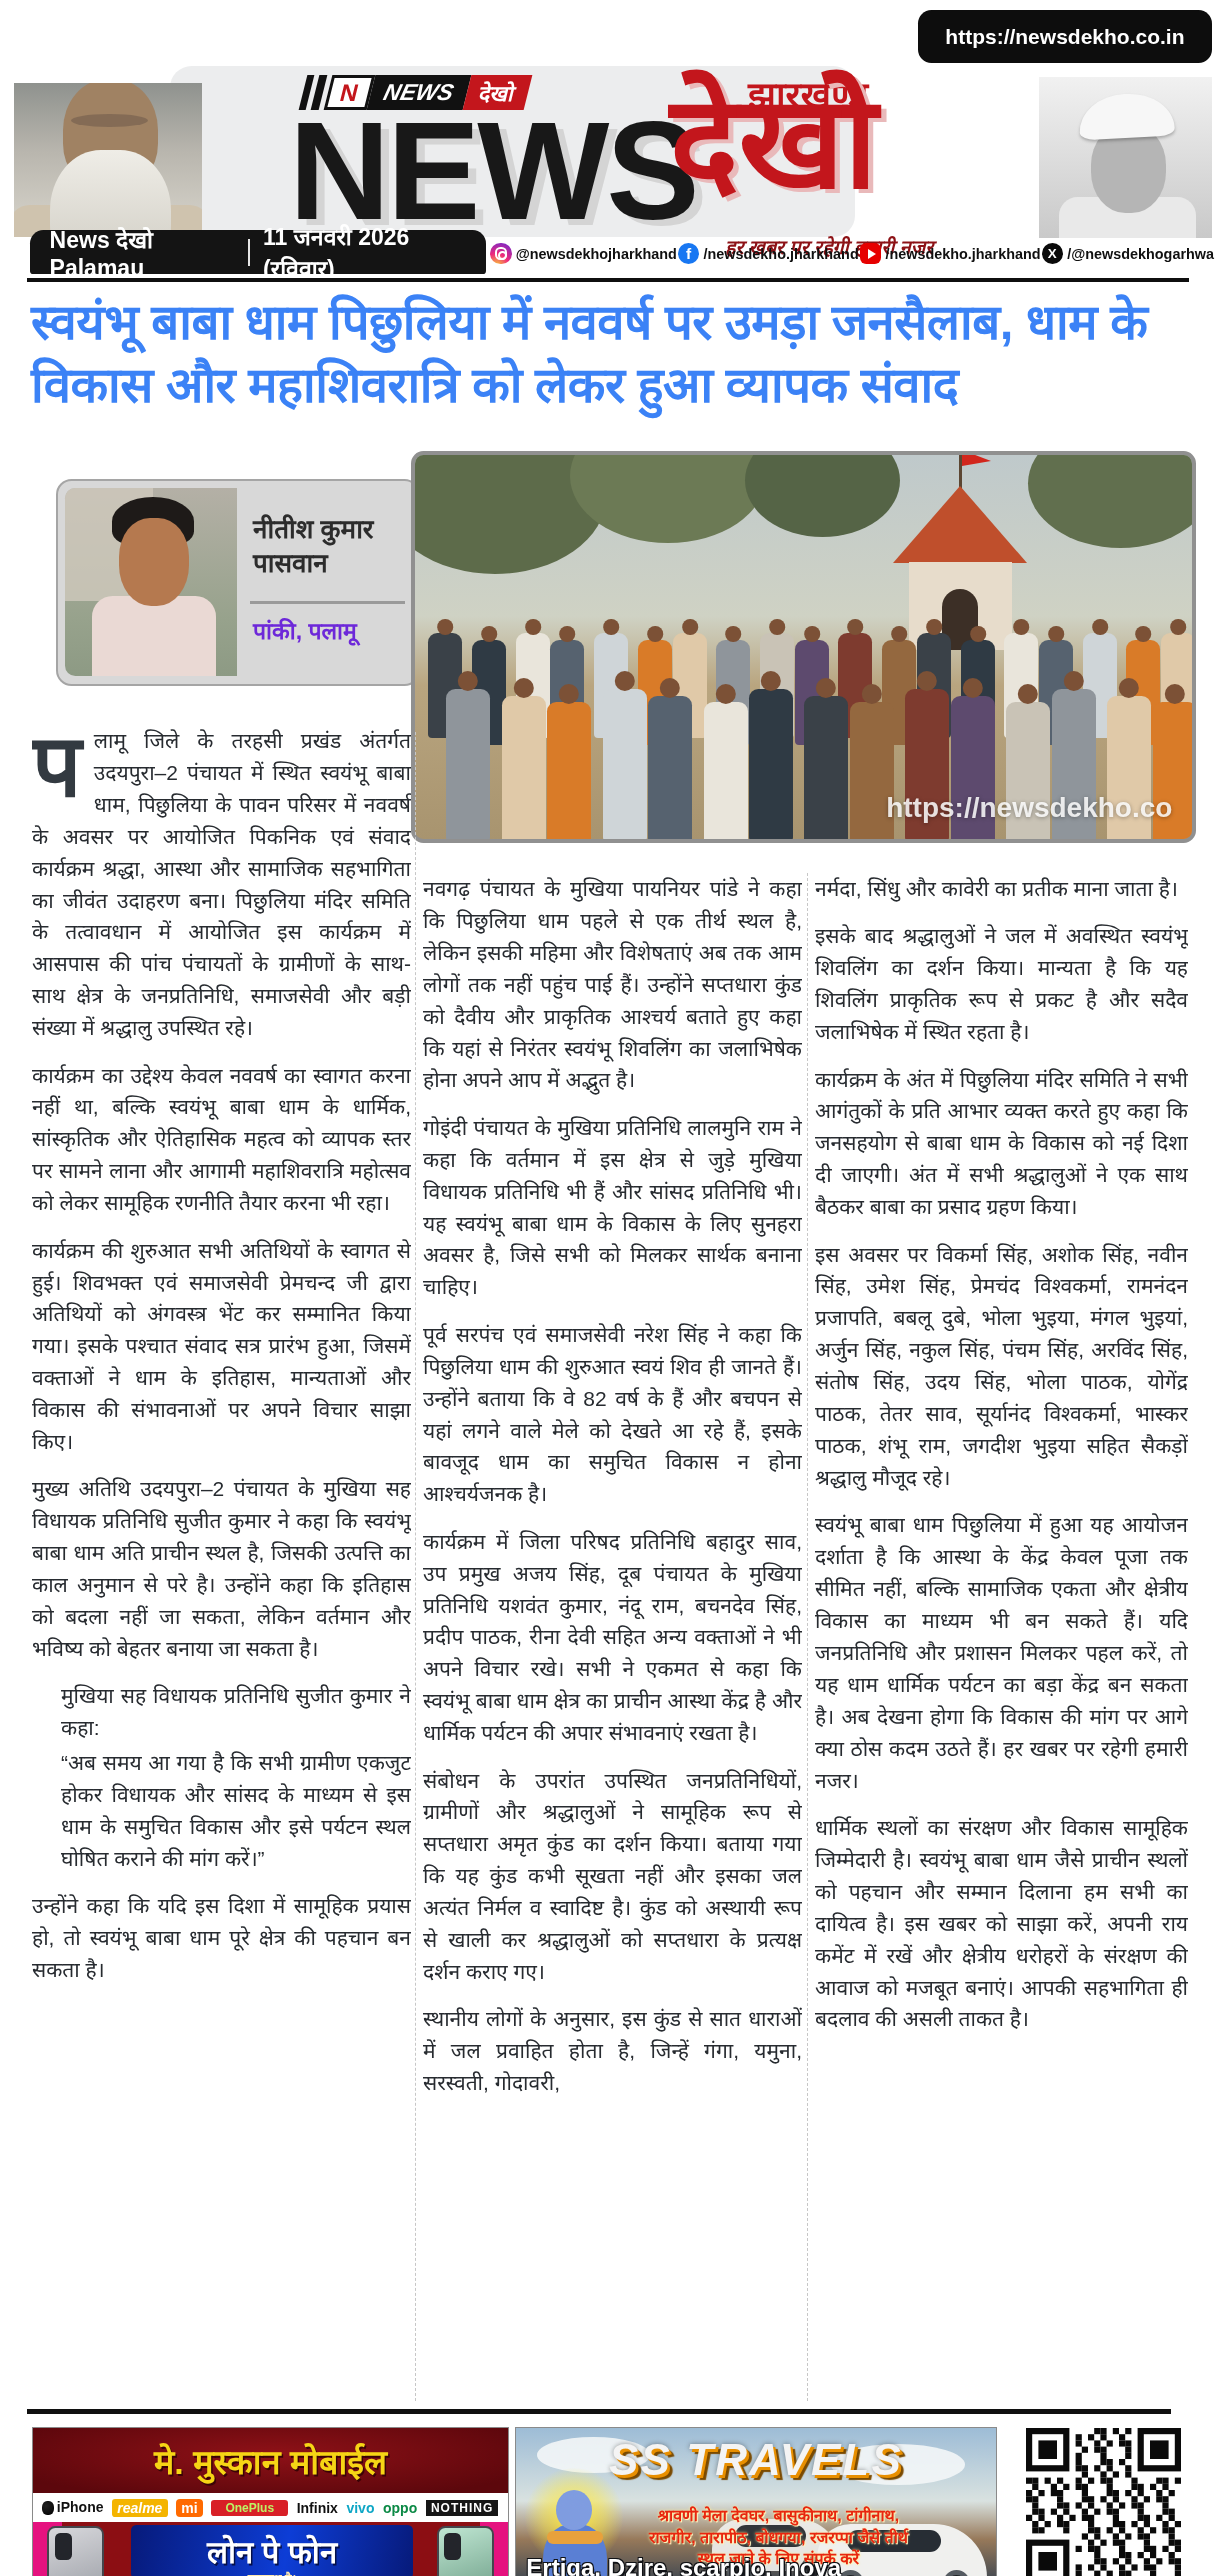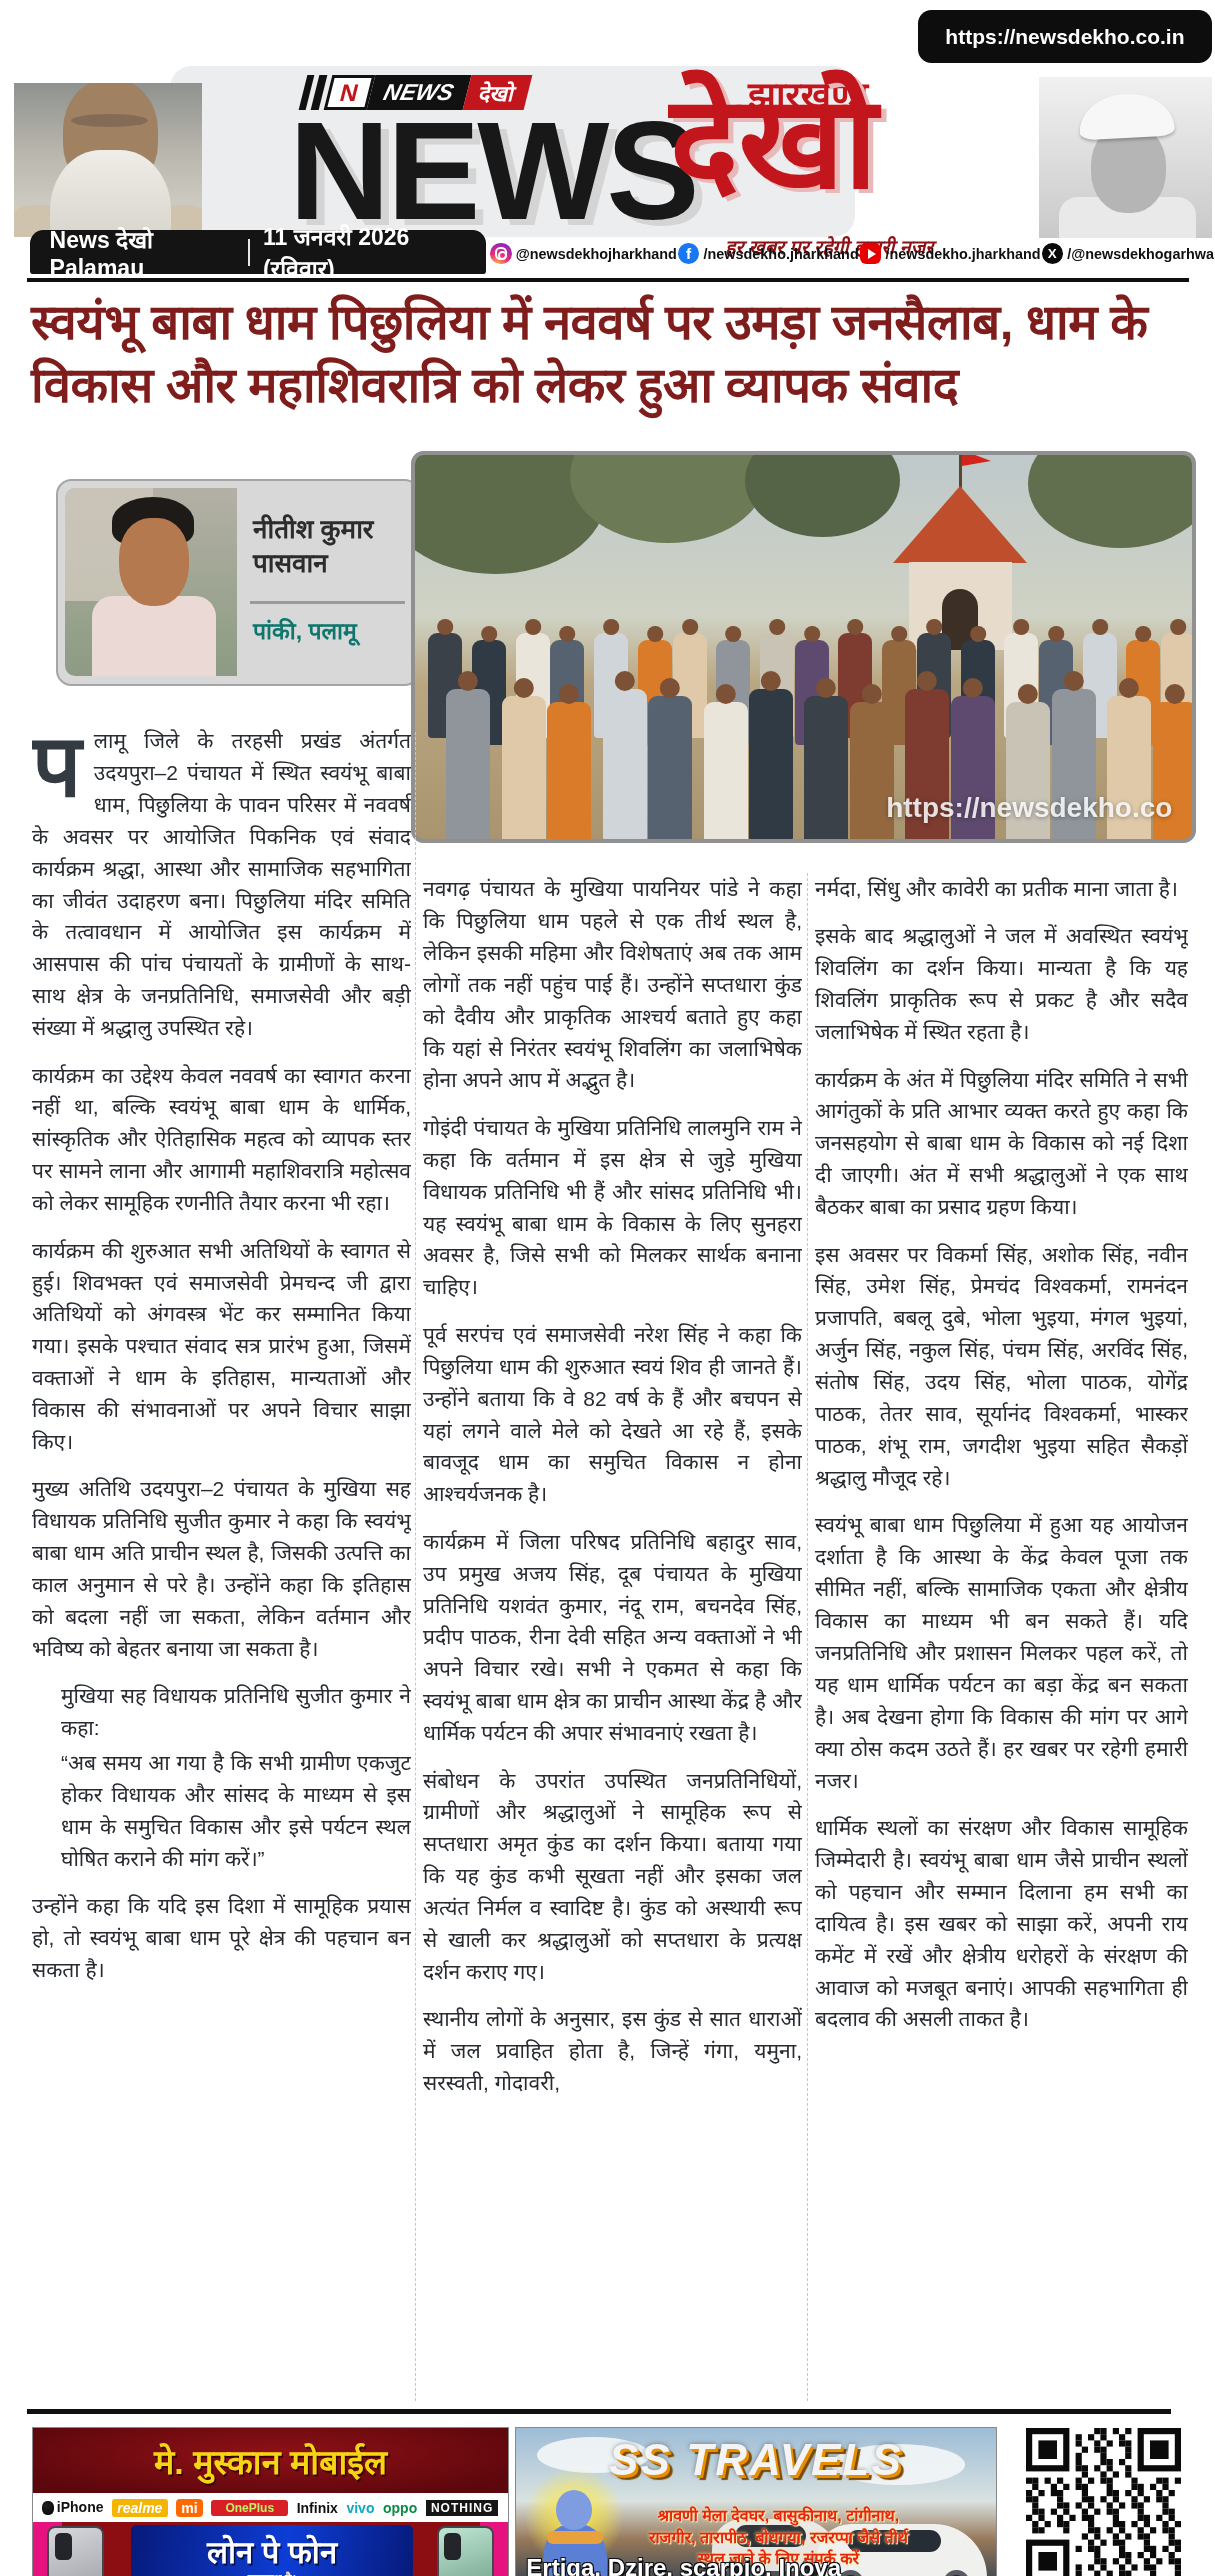--- a/index.html
+++ b/index.html
@@ -54,35 +54,35 @@
   .sicon.insta::after{content:"";position:absolute;left:8.2px;top:8.2px;width:5.2px;height:5.2px;border:2.1px solid #fff;border-radius:50%;}
   .sicon.fb{background:#1877f2;color:#fff;font-size:15.5px;font-weight:900;}
   .sicon.yt{background:#e60000;border-radius:6.2px;}
   .sicon.yt::before{content:"";display:block;width:0;height:0;border-left:8.2px solid #fff;
                     border-top:5.2px solid transparent;border-bottom:5.2px solid transparent;margin-left:2.1px;}
   .sicon.xx{background:#0a0a0a;color:#fff;font-size:13.4px;font-weight:900;}
   .header-rule{position:absolute;left:27px;top:278px;width:1162px;height:3.6px;background:#0f0f0f;}
 
   
   .headline{position:absolute;left:31px;top:291px;width:1158px;font-size:49px;font-weight:800;
-            color:#7f1d1d;line-height:1.28;letter-spacing:-0.5px;}
+            color:#3b82f6;line-height:1.28;letter-spacing:-0.5px;}
   .subheadline{position:absolute;left:31px;top:433px;width:1158px;font-size:23px;font-weight:700;color:#0e0e0e;}
 
   
   .reporter-card{position:absolute;left:48px;top:479px;width:364px;height:207px;background:#d8d8d8;
                  border:2.6px solid #a5a5a5;border-radius:15.5px;margin-left:8px;}
   .reporter-photo{position:absolute;left:7.2px;top:7.2px;width:172px;height:188px;border-radius:10.3px 0 0 10.3px;
                   overflow:hidden;background:linear-gradient(180deg,#b4b0a6,#97a28c 70%,#8d9a84);}
   .reporter-photo .bld{position:absolute;left:0;top:0;width:88px;height:113px;background:#cfc9bd;opacity:.8;}
   .reporter-photo .hair{position:absolute;left:47px;top:9.3px;width:82px;height:49px;background:#1e1a18;border-radius:50% 50% 30% 30%;}
   .reporter-photo .face{position:absolute;left:54px;top:30px;width:70px;height:88px;background:#b5794f;border-radius:44% 44% 46% 46%;}
   .reporter-photo .shirt{position:absolute;left:27px;top:108px;width:124px;height:82px;background:#ead9d4;border-radius:20.6px 20.6px 0 0;}
   .reporter-name{position:absolute;left:195px;top:32px;width:158px;font-size:26px;font-weight:800;color:#2c2c2c;line-height:1.3;}
   .reporter-divider{position:absolute;left:192px;top:120px;width:155px;height:2.6px;background:#9a9a9a;}
-  .reporter-loc{position:absolute;left:195px;top:133px;font-size:23px;font-weight:600;color:#0f766e;}
+  .reporter-loc{position:absolute;left:195px;top:133px;font-size:23px;font-weight:600;color:#6d28d9;}
 
   
   .main-photo{position:absolute;left:411px;top:451px;width:785px;height:392px;border:4.1px solid #909090;
               border-radius:12.4px;overflow:hidden;background:linear-gradient(180deg,#bfc9cb 0%,#cfd2c4 42%,#b9a57f 60%,#a8946f 100%);}
   .tree{position:absolute;border-radius:50%;}
   .temple{position:absolute;}
   .temple .roof{position:absolute;left:0;top:0;width:134px;height:77px;background:#bf4f2c;
                 clip-path:polygon(50% 0,100% 100%,0 100%);}
   .temple .body{position:absolute;left:15.5px;top:76px;width:103px;height:88px;background:#e7dccb;}
   .temple .door{position:absolute;left:49px;top:103px;width:36px;height:61px;background:#3c2f26;border-radius:18px 18px 0 0;}

